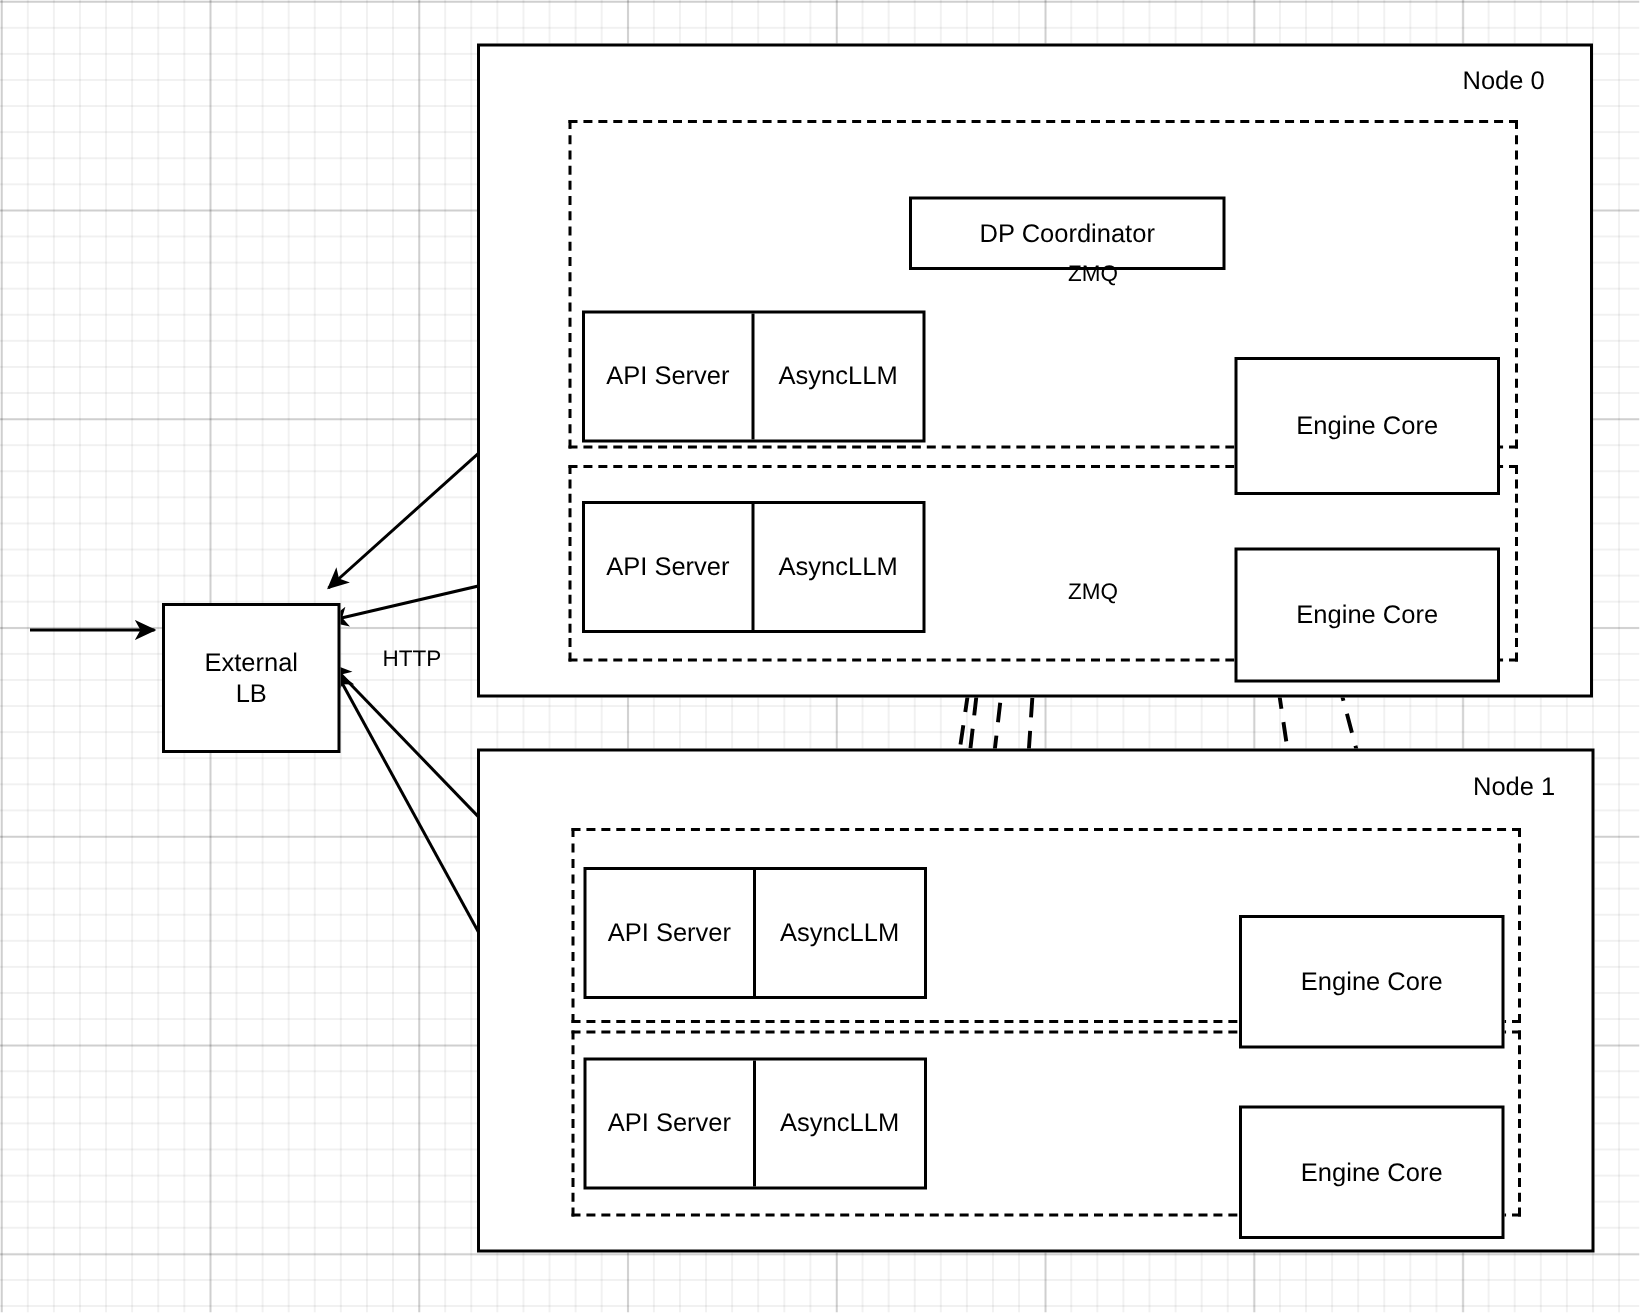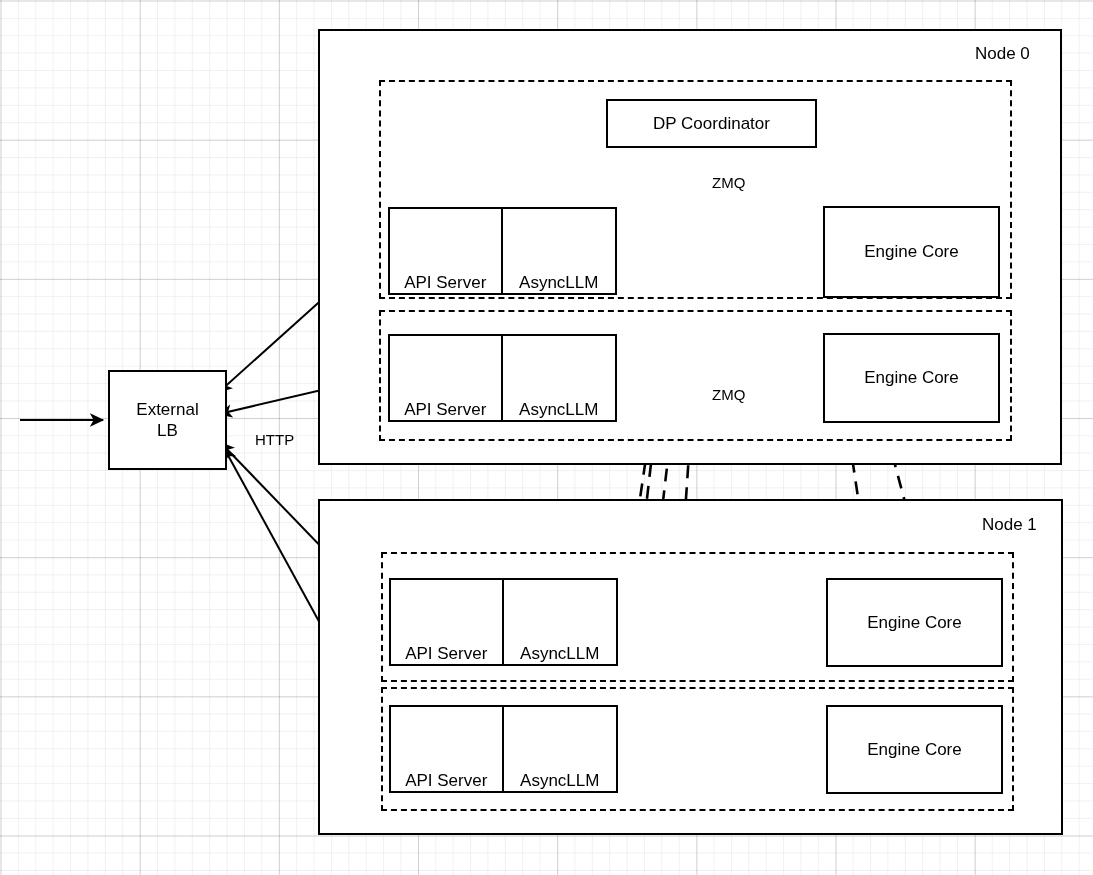--- a/index.html
+++ b/index.html
@@ -40,20 +40,21 @@
     border: 2px solid #000000;
     background: #ffffff;
     display: flex;
     align-items: center;
     justify-content: center;
     text-align: center;
     font-size: 17px;
     color: #000000;
     line-height: 1.25;
     z-index: 3;
+    margin-top: 32px;
   }
   .node-container {
     position: absolute;
     box-sizing: border-box;
     border: 2px solid #000000;
     background: #ffffff;
     z-index: 1;
   }
   .group-dashed {
     position: absolute;
@@ -82,21 +83,21 @@
     position: absolute;
     box-sizing: border-box;
     border: 2px solid #000000;
     background: #ffffff;
     display: flex;
     z-index: 3;
   }
   .split-cell {
     flex: 1 1 50%;
     display: flex;
-    align-items: flex-end;
+    align-items: center;
     justify-content: center;
     font-size: 17px;
     color: #000000;
     box-sizing: border-box;
   }
   .split-cell.left {
     border-right: 2px solid #000000;
   }
 </style>
 </head>

